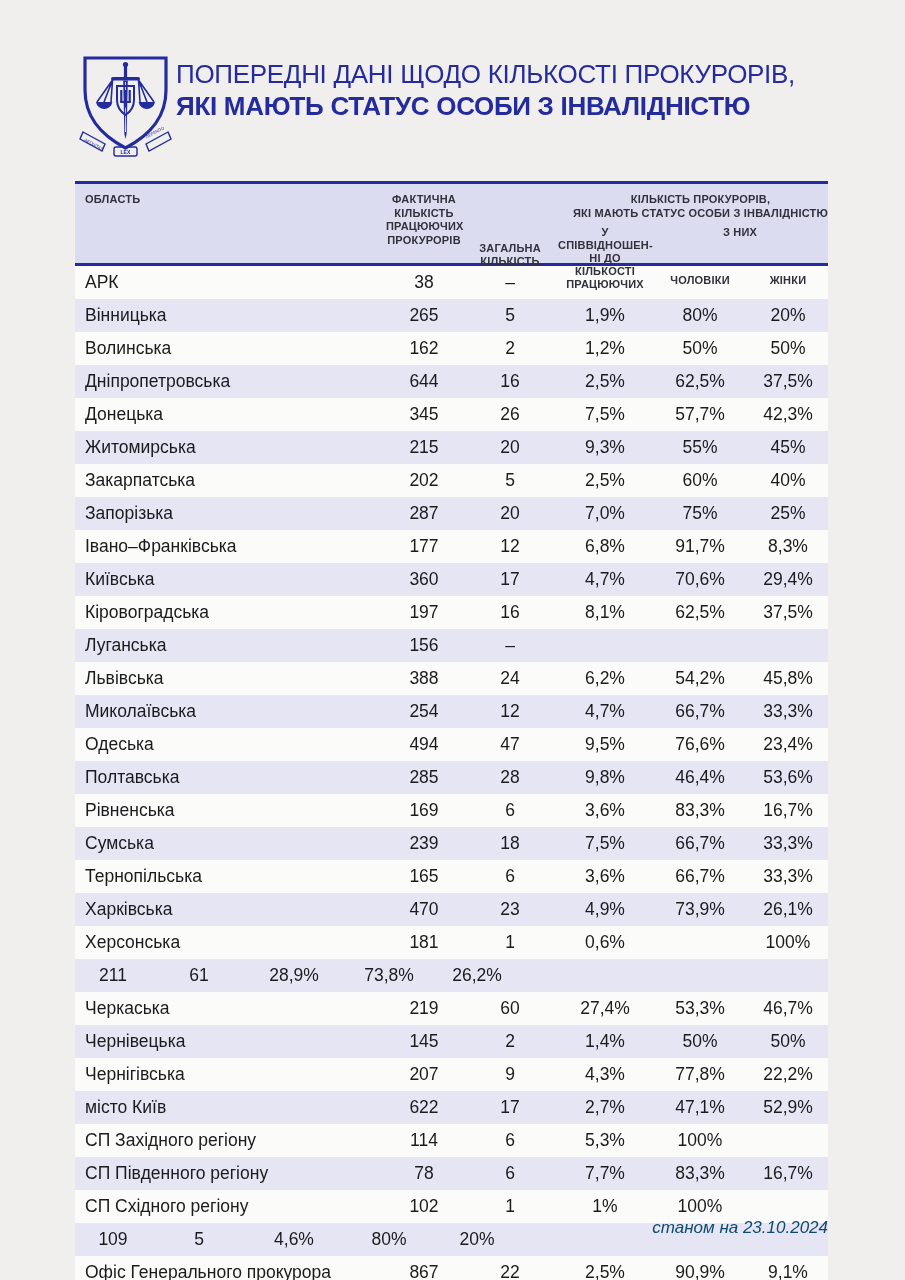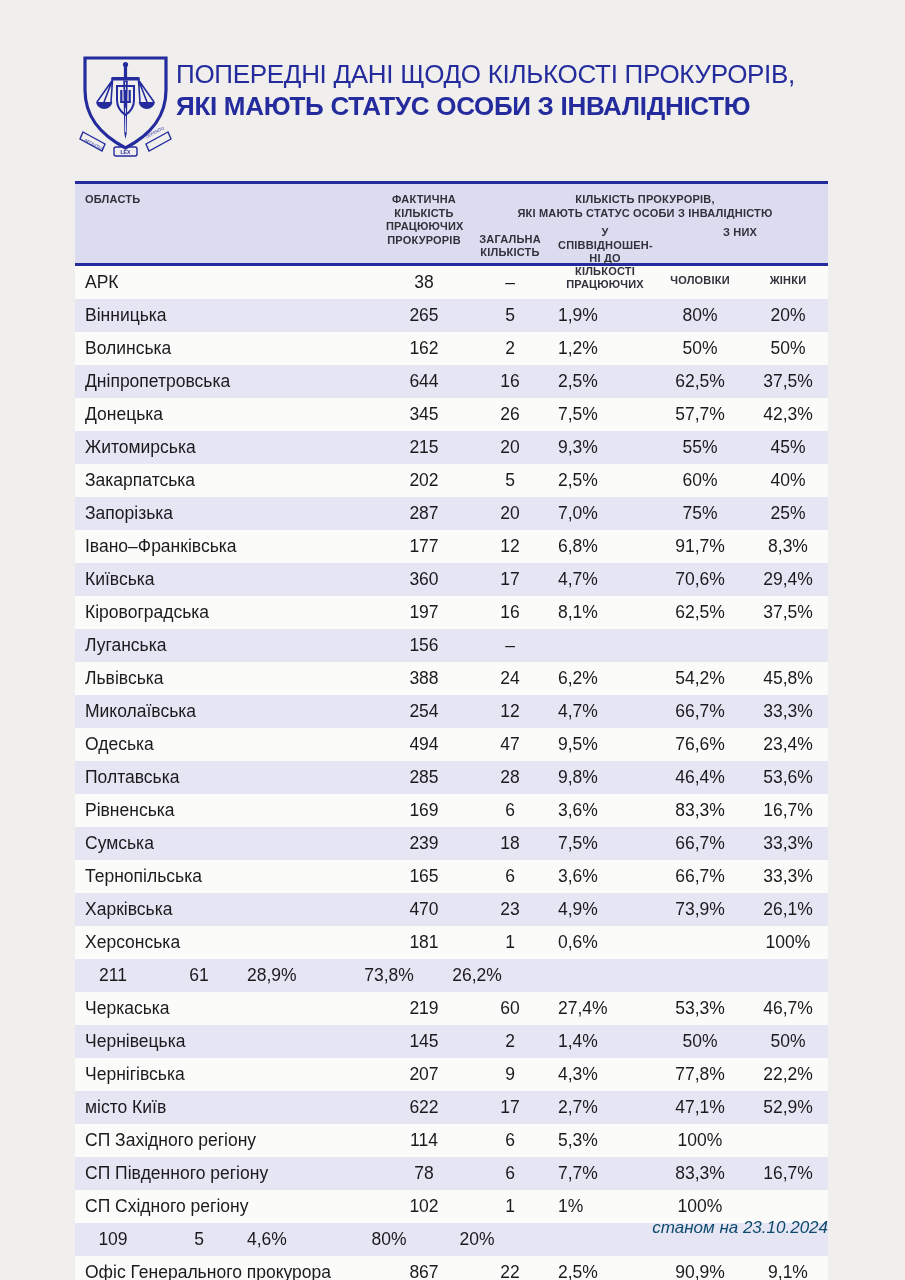--- a/index.html
+++ b/index.html
@@ -54,44 +54,44 @@
     border-bottom: 3px solid #242b9d;
     height: 85px;
     font-size: 11px;
     font-weight: 700;
     color: #30313a;
     letter-spacing: 0.2px;
   }
   .pre { white-space: pre-line; }
   .th-region { width: 311px; padding: 9px 0 0 10px; }
   .th-actual { width: 76px; padding-top: 9px; text-align: center; line-height: 13.5px; }
-  .th-group { width: 366px; padding-top: 9px; display: flex; flex-direction: column; }
+  .th-group { width: 366px; padding-top: 9px; display: flex; flex-direction: column; align-items: flex-end; }
   .group-title { text-align: center; line-height: 13.5px; }
   .subrow { display: flex; margin-top: 6px; flex: 1; }
-  .th-total { width: 96px; text-align: center; line-height: 13px; padding-top: 7px; }
+  .th-total { width: 96px; text-align: center; line-height: 13px; padding-top: 7px; margin-top: 9px; }
   .th-ratio { width: 94px; text-align: center; line-height: 13px; }
   .th-ofthem { width: 176px; display: flex; flex-direction: column; }
   .ofthem-label { text-align: center; line-height: 13px; }
   .mw-row { display: flex; margin-top: auto; padding-bottom: 5px; }
   .th-men { width: 96px; text-align: center; }
   .th-women { width: 80px; text-align: center; }
   
   .row {
     display: flex;
     align-items: center;
     height: 33px;
     font-size: 17.5px;
     background: #fbfbfa;
   }
   .row.alt { background: #e6e5f3; }
   .cell { overflow: hidden; white-space: nowrap; }
   .c-region { width: 311px; padding-left: 10px; text-align: left; }
   .c-actual { width: 76px; text-align: center; }
   .c-total { width: 96px; text-align: center; }
-  .c-ratio { width: 94px; text-align: left; }
+  .c-ratio { width: 94px; text-align: center; }
   .c-men { width: 96px; text-align: center; }
   .c-women { width: 80px; text-align: center; }
   .total-row {
     display: flex;
     align-items: center;
     height: 29px;
     font-size: 17.5px;
     font-weight: 700;
     color: #111;
     background: #deddef;

